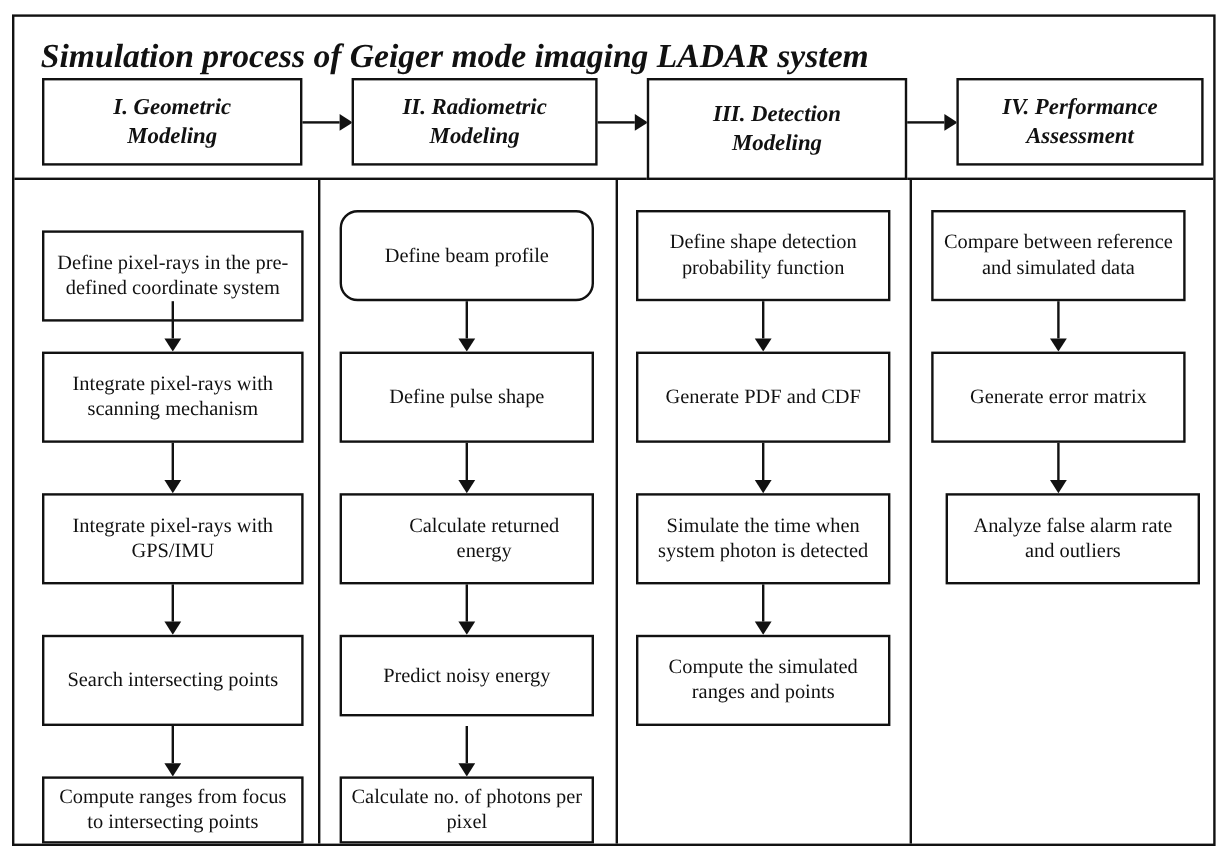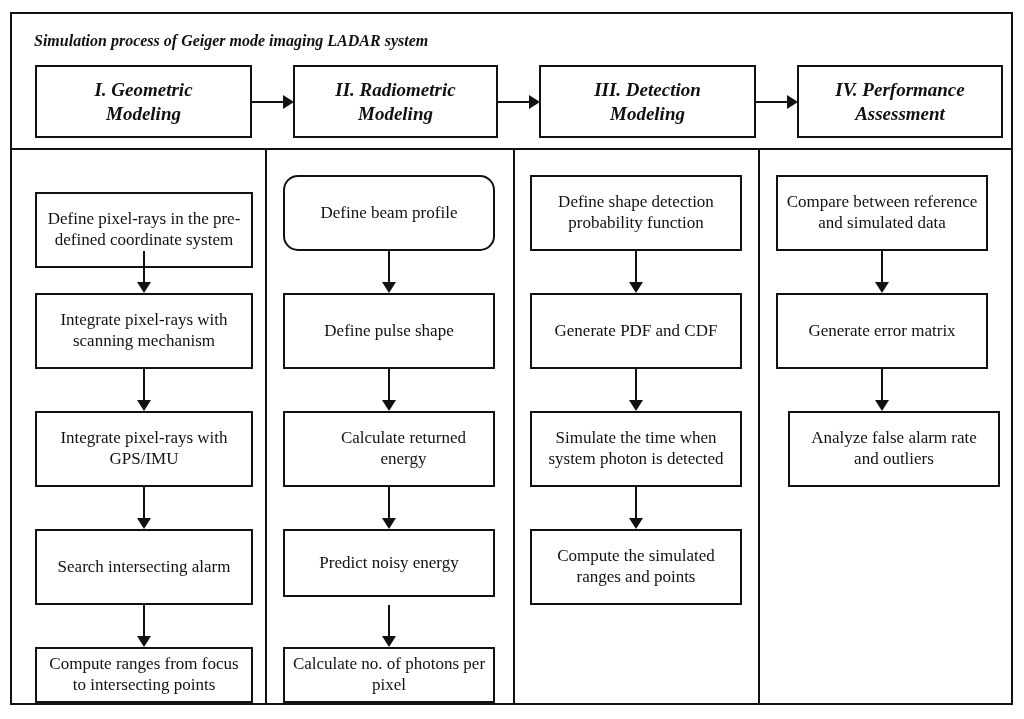--- a/index.html
+++ b/index.html
@@ -24,21 +24,21 @@
     height: 693px;
     border: 2px solid #111111;
     box-sizing: border-box;
     background: #ffffff;
   }
   
   #diagram-title {
     position: absolute;
     left: 22px;
     top: 18px;
-    font-size: 16px;
+    font-size: 28px;
     font-weight: bold;
     font-style: italic;
     color: #111111;
     white-space: nowrap;
     letter-spacing: 0px;
   }
   
   .h-rule {
     position: absolute;
     left: 0px;
@@ -152,21 +152,21 @@
         <span>II. Radiometric</span><br>
         <span>Modeling</span>
       </span>
     </div>
 
     <div class="arrow-right" style="left:486px; top:81px; width:42px;">
       <span class="shaft" style="width:31px;"></span>
       <span class="head" style="left:31px;"></span>
     </div>
 
-    <div class="node stage-node" style="left:527px; top:51px; width:217px; height:73px;">
+    <div class="node stage-node" style="left:527px; top:51px; width:217px; height:85px;">
       <span class="node-label">
         <span>III. Detection</span><br>
         <span>Modeling</span>
       </span>
     </div>
 
     <div class="arrow-right" style="left:744px; top:81px; width:42px;">
       <span class="shaft" style="width:31px;"></span>
       <span class="head" style="left:31px;"></span>
     </div>
@@ -200,21 +200,21 @@
 
     <div class="node step-node" style="left:23px; top:397px; width:218px; height:76px;">
       <span class="node-label">Integrate pixel-rays with GPS/IMU</span>
     </div>
     <div class="arrow-down" style="left:125px; top:473px; height:42px;">
       <span class="shaft" style="height:31px;"></span>
       <span class="head" style="top:31px;"></span>
     </div>
 
     <div class="node step-node" style="left:23px; top:515px; width:218px; height:76px;">
-      <span class="node-label">Search intersecting alarm</span>
+      <span class="node-label">Search intersecting points</span>
     </div>
     <div class="arrow-down" style="left:125px; top:591px; height:42px;">
       <span class="shaft" style="height:31px;"></span>
       <span class="head" style="top:31px;"></span>
     </div>
 
     <div class="node step-node" style="left:23px; top:633px; width:218px; height:56px;">
       <span class="node-label">Compute ranges from focus to intersecting points</span>
     </div>
 

